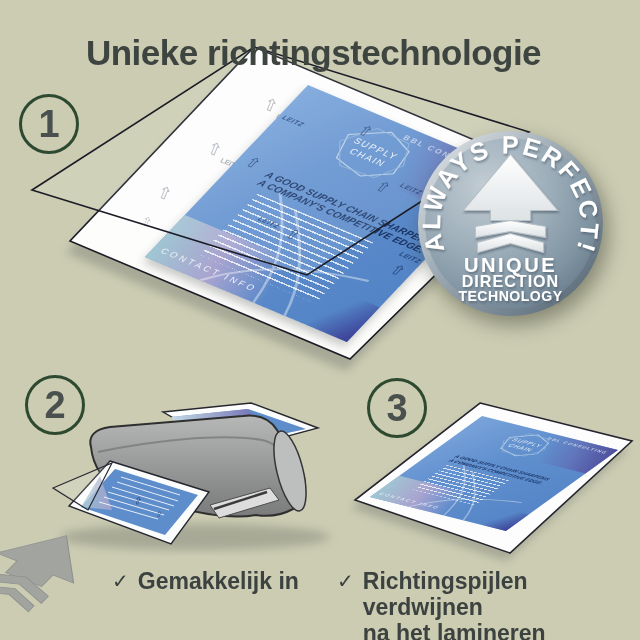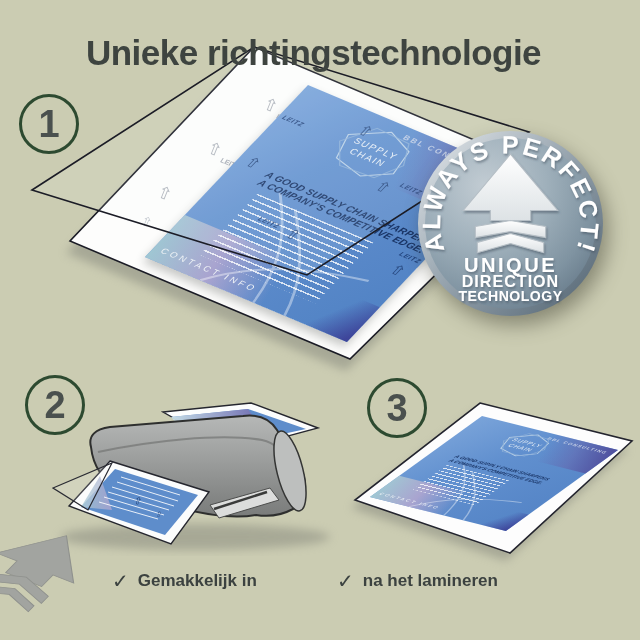--- a/index.html
+++ b/index.html
@@ -78,21 +78,21 @@
   .badge{position:absolute;left:417px;top:130px;width:187px;height:187px;z-index:5;}
   .badge svg{filter:drop-shadow(5px 9px 10px rgba(50,50,38,.45));}
   .arc-text{font-size:25px;font-weight:bold;letter-spacing:2.5px;fill:#ffffff;}
   .bt1{font-size:20px;font-weight:bold;letter-spacing:2.5px;fill:#ffffff;}
   .bt2{font-size:16px;font-weight:bold;letter-spacing:1px;fill:#ffffff;}
   .bt3{font-size:14px;font-weight:bold;letter-spacing:.5px;fill:#ffffff;}
 
   
   .check-item{position:absolute;display:flex;gap:9px;z-index:6;color:#3c4240;}
   .check-item .check{font-size:20px;font-weight:bold;line-height:26px;font-family:"DejaVu Sans",sans-serif;}
-  .check-item .lines{font-size:17px;font-weight:bold;line-height:26px;}
+  .check-item .lines{font-size:23px;font-weight:bold;line-height:26px;}
   .ci1{left:112px;top:568px;}
   .ci2{left:337px;top:568px;}
 </style>
 </head>
 <body>
 
 <div class="stage">
 
   <svg class="art" width="640" height="640" viewBox="0 0 640 640">
     <defs>
@@ -299,17 +299,18 @@
 
   <div class="check-item ci1">
     <span class="check">✓</span>
     <div class="lines">
       <div>Gemakkelijk in</div>
     </div>
   </div>
   <div class="check-item ci2">
     <span class="check">✓</span>
     <div class="lines">
+      <div>Richtingspijlen verdwijnen</div>
       <div>na het lamineren</div>
     </div>
   </div>
 
 </div>
 
 </body></html>

